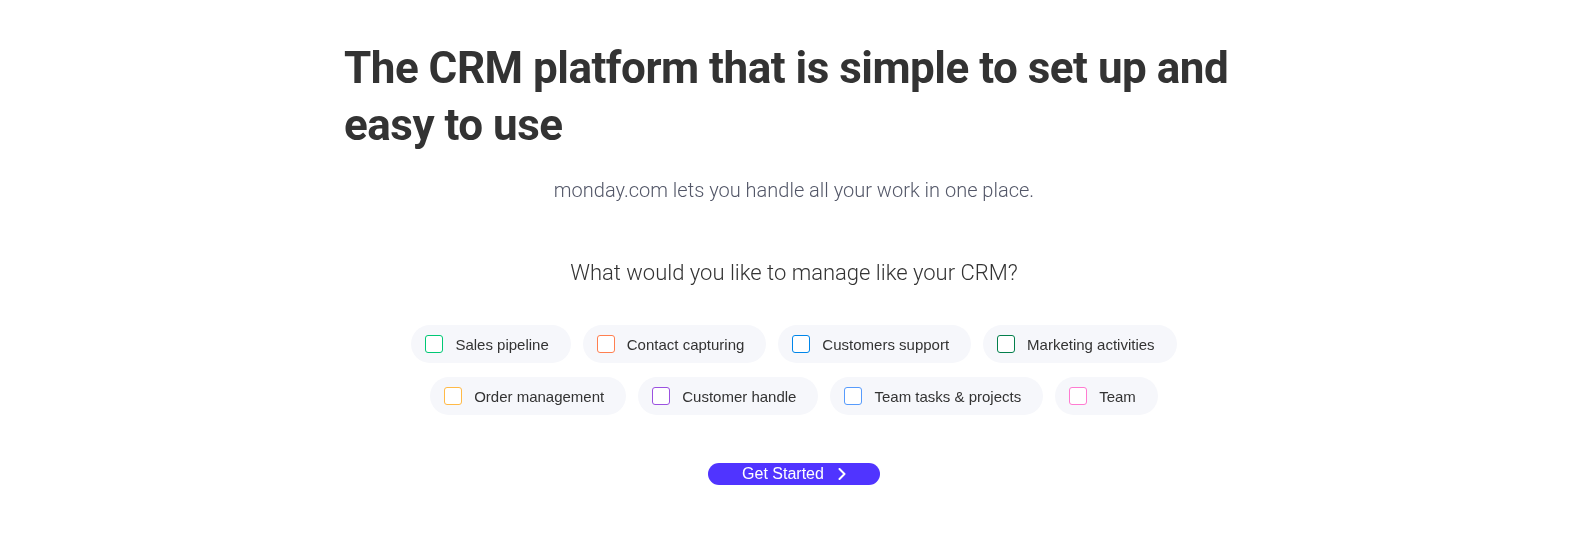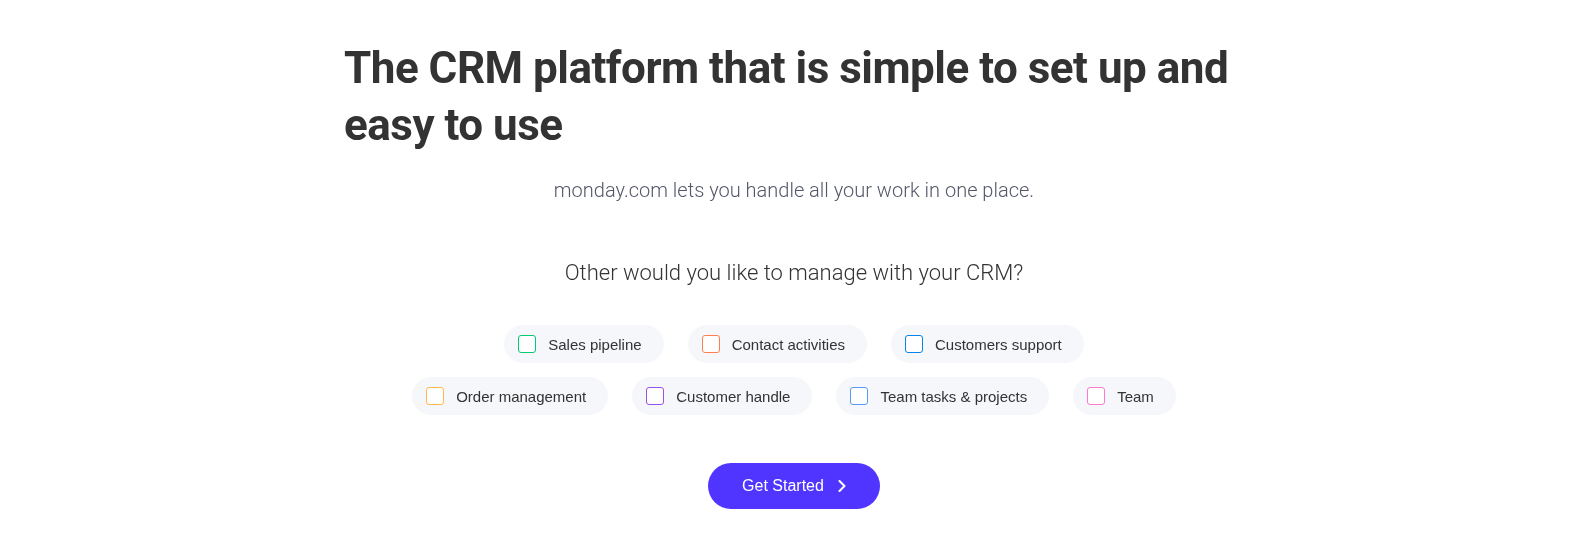--- a/index.html
+++ b/index.html
@@ -42,21 +42,21 @@
     }
     .options-wrapper {
       margin-top: 40px;
       display: flex;
       flex-direction: column;
       align-items: center;
       gap: 14px;
     }
     .options-row {
       display: flex;
-      gap: 24px;
+      gap: 12px;
       justify-content: flex-start;
     }
     .option-pill {
       display: flex;
       align-items: center;
       gap: 12px;
       background: #f6f7fb;
       border: none;
       border-radius: 24px;
       padding: 10px 22px 10px 14px;
@@ -79,51 +79,55 @@
     .color-orange { border: 1.5px solid #ffba47; }
     .color-purple { border: 1.5px solid #9b51e0; }
     .color-skyblue { border: 1.5px solid #579bfc; }
     .color-pink { border: 1.5px solid #ff7bd1; }
     .cta-button {
       margin-top: 48px;
       background: #5034ff;
       color: #ffffff;
       border: none;
       border-radius: 26px;
-      padding: 14px 34px;
+      padding: 2px 34px;
       font-size: 16px;
       cursor: pointer;
       display: flex;
       align-items: center;
       gap: 14px;
     }
     .arrow-icon svg {
       display: block;
     }
   </style>
 </head>
 <body>
 
 <h1 class="headline">The CRM platform that is simple to set up and easy to use</h1>
 <p class="subheadline">monday.com lets you handle all your work in one place.</p>
-<p class="question">Other would you like to manage with your CRM?</p>
+<p class="question">What would you like to manage like your CRM?</p>
 
 <div class="options-wrapper">
   <div class="options-row">
     <button class="option-pill">
       <span class="checkbox color-teal"></span>
       <span>Sales pipeline</span>
     </button>
     <button class="option-pill">
       <span class="checkbox color-coral"></span>
-      <span>Contact activities</span>
+      <span>Contact capturing</span>
     </button>
     <button class="option-pill">
       <span class="checkbox color-blue"></span>
       <span>Customers support</span>
+    </button>
+    <button class="option-pill">
+      <span class="checkbox color-green"></span>
+      <span>Marketing activities</span>
     </button>
   </div>
   <div class="options-row">
     <button class="option-pill">
       <span class="checkbox color-orange"></span>
       <span>Order management</span>
     </button>
     <button class="option-pill">
       <span class="checkbox color-purple"></span>
       <span>Customer handle</span>

